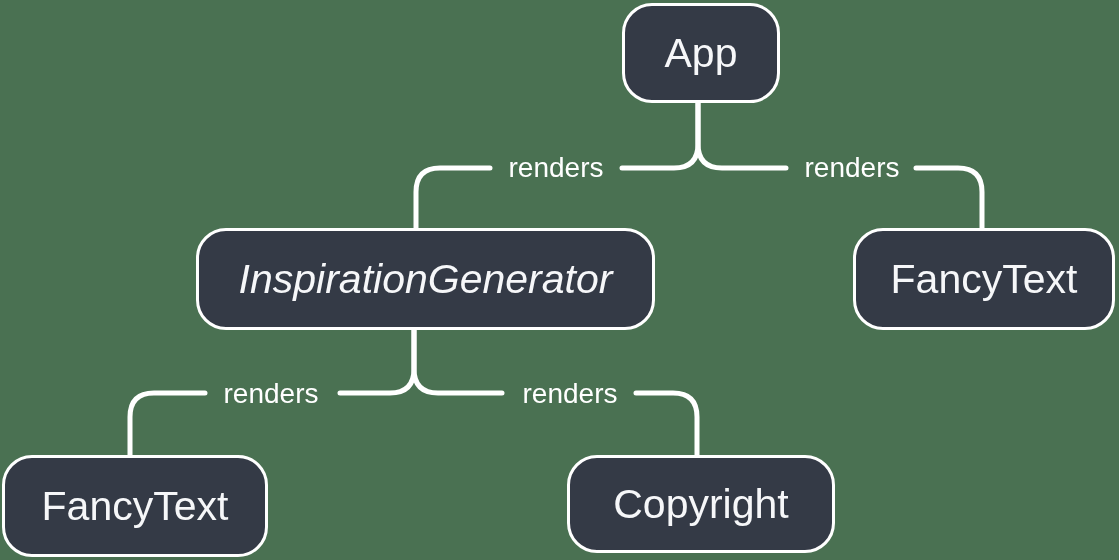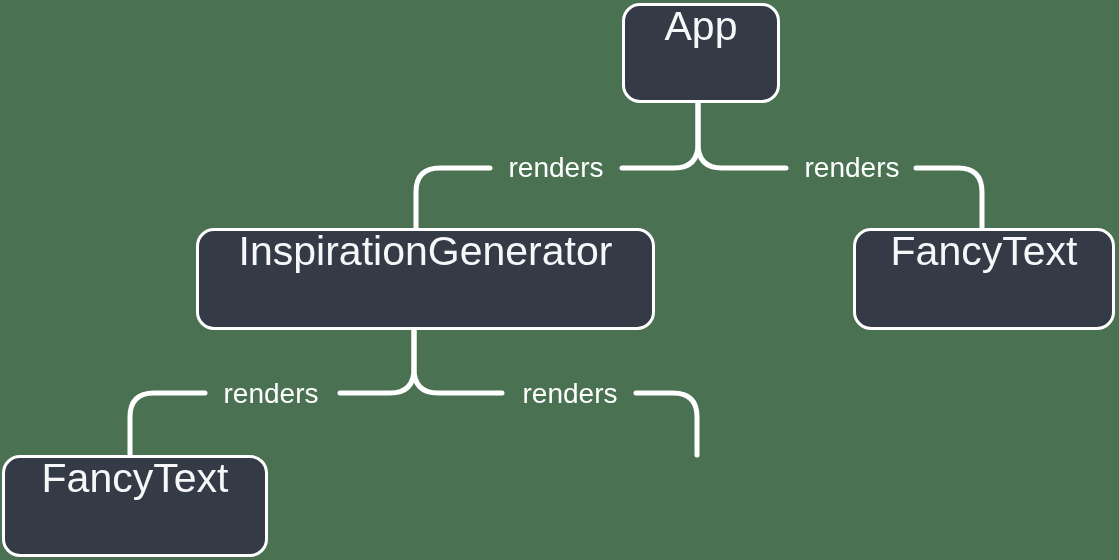--- a/index.html
+++ b/index.html
@@ -37,30 +37,31 @@
     stroke: var(--edge);
     stroke-width: 5px;
     stroke-linecap: round;
     stroke-linejoin: round;
   }
   .node {
     position: absolute;
     box-sizing: border-box;
     background: var(--node-fill);
     border: 3.5px solid var(--node-border);
-    border-radius: 18px;
+    border-radius: 30px;
     display: flex;
+    align-items: center;
     justify-content: center;
     color: var(--node-text);
     font-size: 41px;
     line-height: 1;
     white-space: nowrap;
   }
   .node-app { left: 622px; top: 3px;   width: 158px; height: 100px; }
-  .node-ig  { left: 196px; top: 228px; width: 459px; height: 102px; }
+  .node-ig  { left: 196px; top: 228px; width: 459px; height: 102px; font-style: italic; }
   .node-ft-top    { left: 853px; top: 228px; width: 262px; height: 102px; }
   .node-ft-bottom { left: 2px;   top: 455px; width: 266px; height: 102px; }
   .node-cr  { left: 567px; top: 455px; width: 268px; height: 98px; }
   .edge-label {
     position: absolute;
     transform: translate(-50%, -50%);
     color: var(--label-text);
     font-size: 28px;
     font-weight: 400;
     line-height: 1;
@@ -100,19 +101,22 @@
   </div>
 
   <div class="node node-ft-top">
     <span>FancyText</span>
   </div>
 
   <div class="node node-ft-bottom">
     <span>FancyText</span>
   </div>
 
+  <div class="node node-cr">
+    <span>Copyright</span>
+  </div>
 
   <span class="edge-label edge-label-1">renders</span>
   <span class="edge-label edge-label-2">renders</span>
   <span class="edge-label edge-label-3">renders</span>
   <span class="edge-label edge-label-4">renders</span>
 
 </div>
 
 </body></html>

